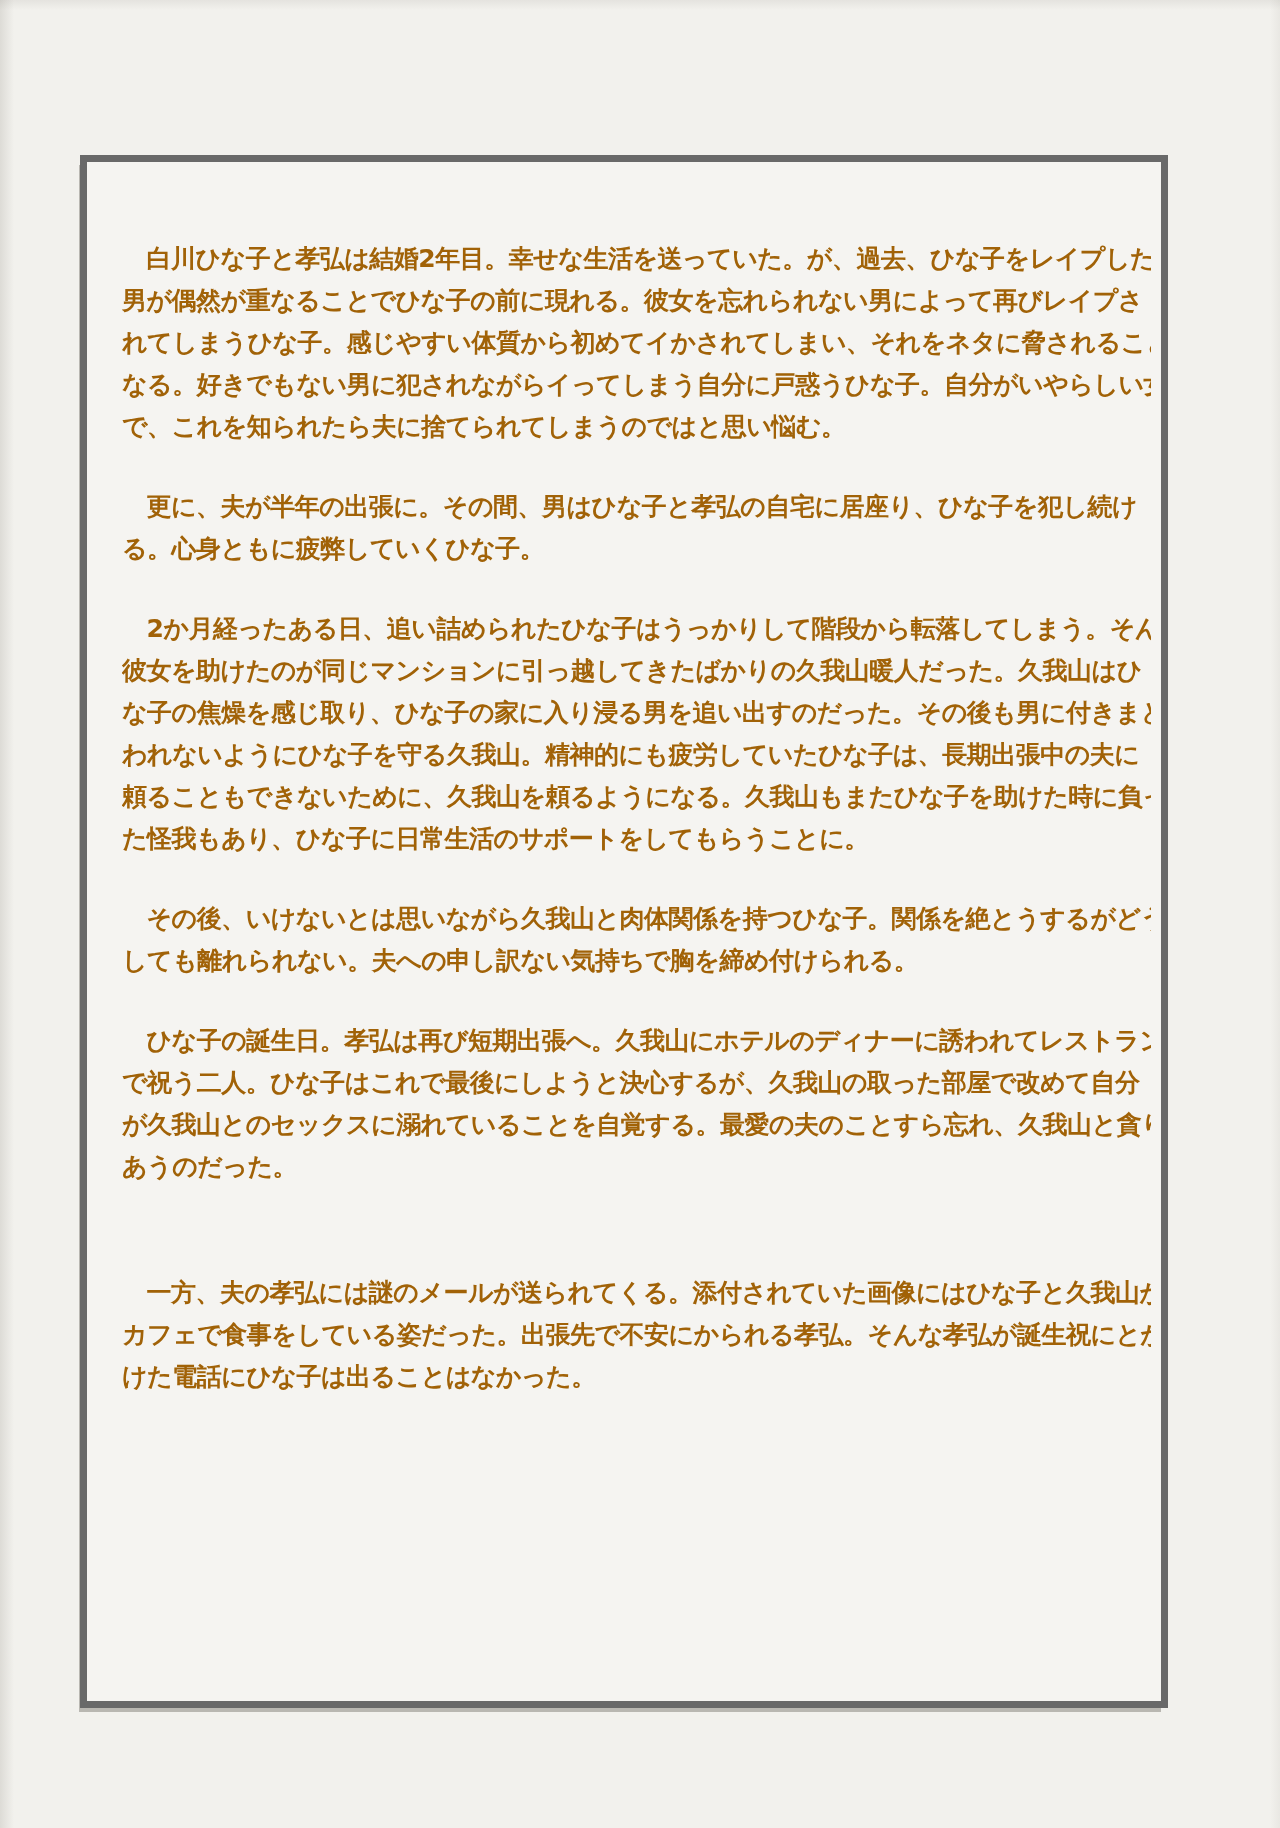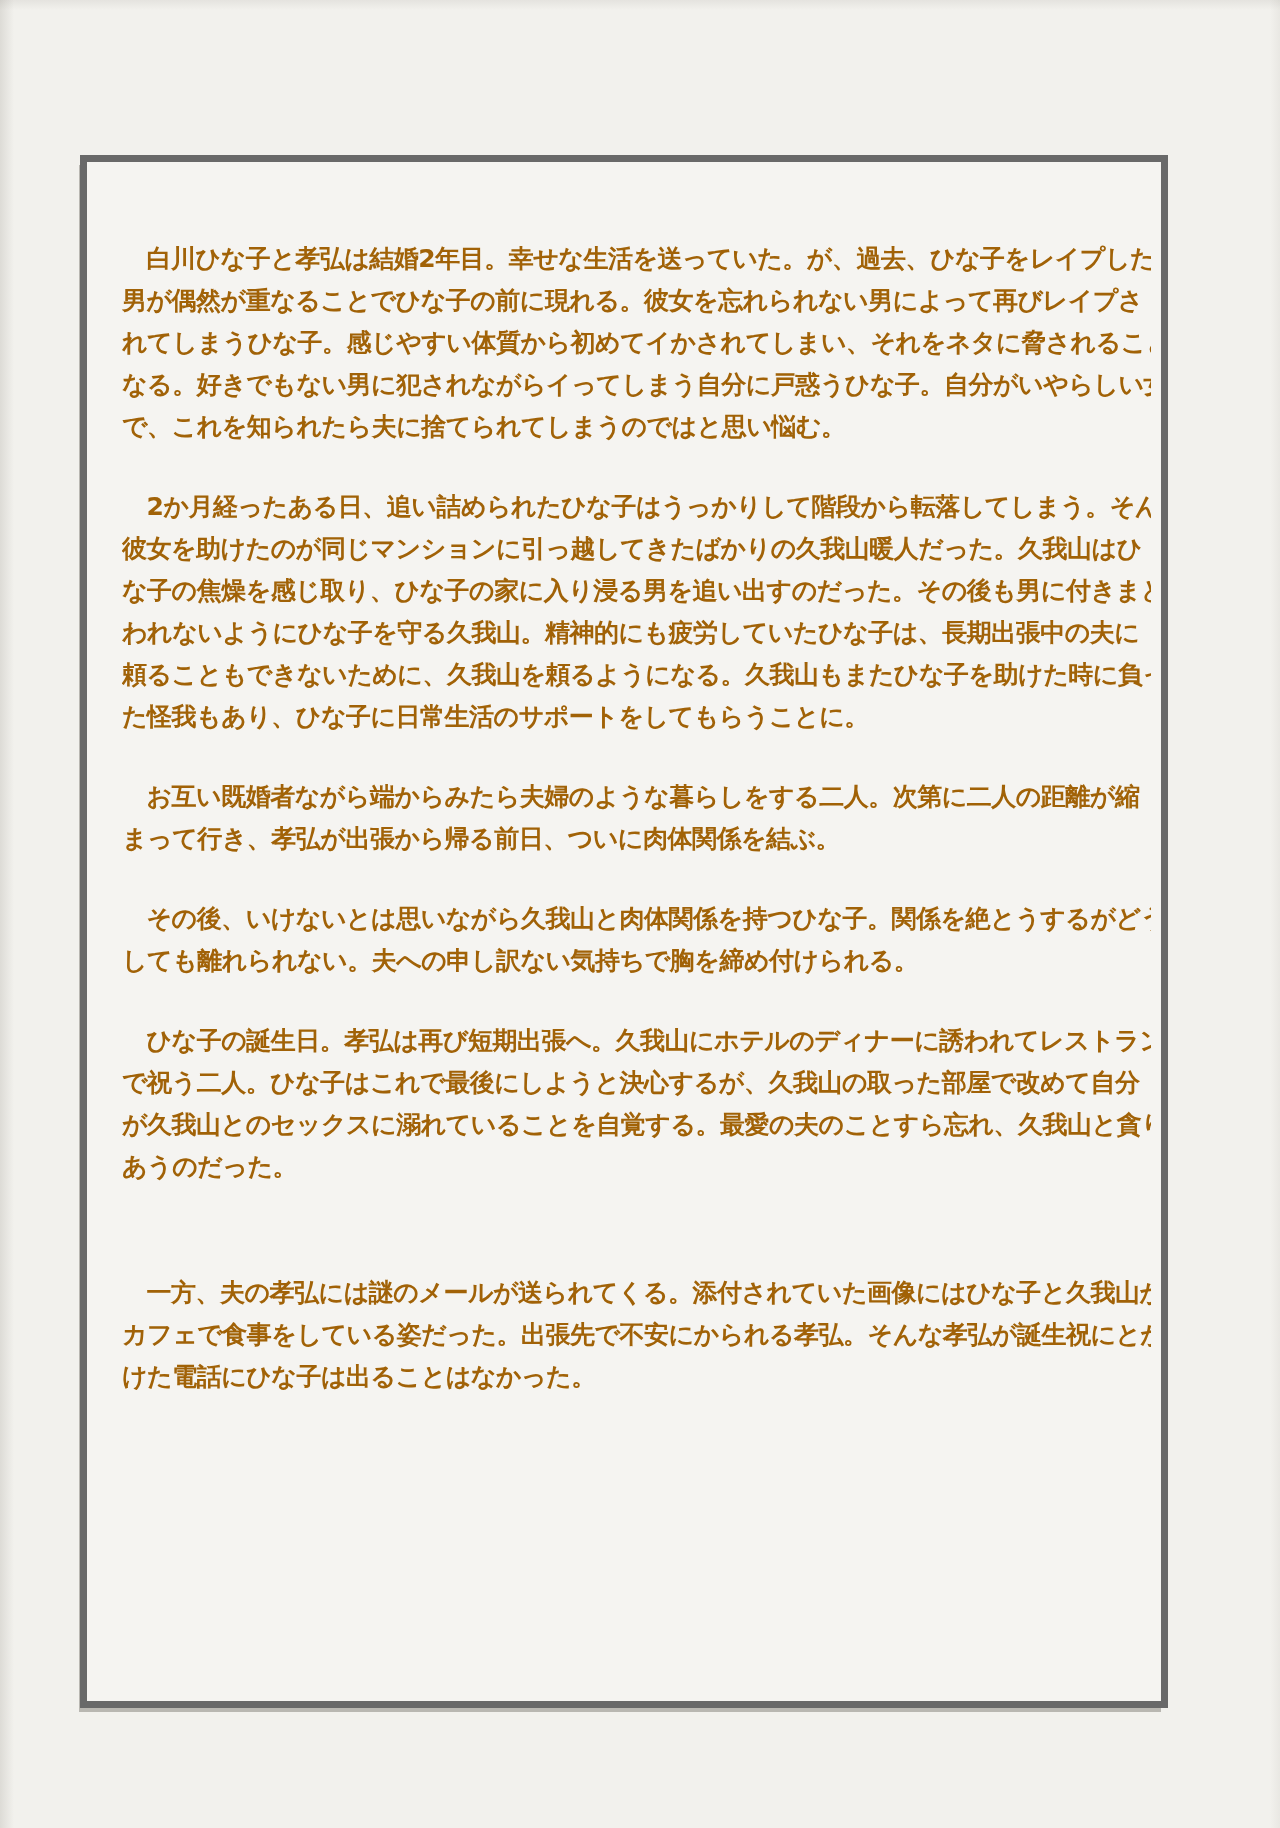--- a/index.html
+++ b/index.html
@@ -60,28 +60,28 @@
 </head>
 <body>
 
 <div class="frame">
   <div class="content">
     <p class="para">　白川ひな子と孝弘は結婚2年目。幸せな生活を送っていた。が、過去、ひな子をレイプした
 男が偶然が重なることでひな子の前に現れる。彼女を忘れられない男によって再びレイプさ
 れてしまうひな子。感じやすい体質から初めてイかされてしまい、それをネタに脅されることに
 なる。好きでもない男に犯されながらイってしまう自分に戸惑うひな子。自分がいやらしい女
 で、これを知られたら夫に捨てられてしまうのではと思い悩む。</p>
+    <p class="para">　更に、夫が半年の出張に。その間、男はひな子と孝弘の自宅に居座り、ひな子を犯し続け
+る。心身ともに疲弊していくひな子。</p>
     <p class="para">　2か月経ったある日、追い詰められたひな子はうっかりして階段から転落してしまう。そんな
 彼女を助けたのが同じマンションに引っ越してきたばかりの久我山暖人だった。久我山はひ
 な子の焦燥を感じ取り、ひな子の家に入り浸る男を追い出すのだった。その後も男に付きまと
 われないようにひな子を守る久我山。精神的にも疲労していたひな子は、長期出張中の夫に
 頼ることもできないために、久我山を頼るようになる。久我山もまたひな子を助けた時に負っ
 た怪我もあり、ひな子に日常生活のサポートをしてもらうことに。</p>
-    <p class="para">　お互い既婚者ながら端からみたら夫婦のような暮らしをする二人。次第に二人の距離が縮
-まって行き、孝弘が出張から帰る前日、ついに肉体関係を結ぶ。</p>
     <p class="para">　その後、いけないとは思いながら久我山と肉体関係を持つひな子。関係を絶とうするがどう
 しても離れられない。夫への申し訳ない気持ちで胸を締め付けられる。</p>
     <p class="para">　ひな子の誕生日。孝弘は再び短期出張へ。久我山にホテルのディナーに誘われてレストラン
 で祝う二人。ひな子はこれで最後にしようと決心するが、久我山の取った部屋で改めて自分
 が久我山とのセックスに溺れていることを自覚する。最愛の夫のことすら忘れ、久我山と貪り
 あうのだった。</p>
     <p class="para last">　一方、夫の孝弘には謎のメールが送られてくる。添付されていた画像にはひな子と久我山が
 カフェで食事をしている姿だった。出張先で不安にかられる孝弘。そんな孝弘が誕生祝にとか
 けた電話にひな子は出ることはなかった。</p>
   </div>

